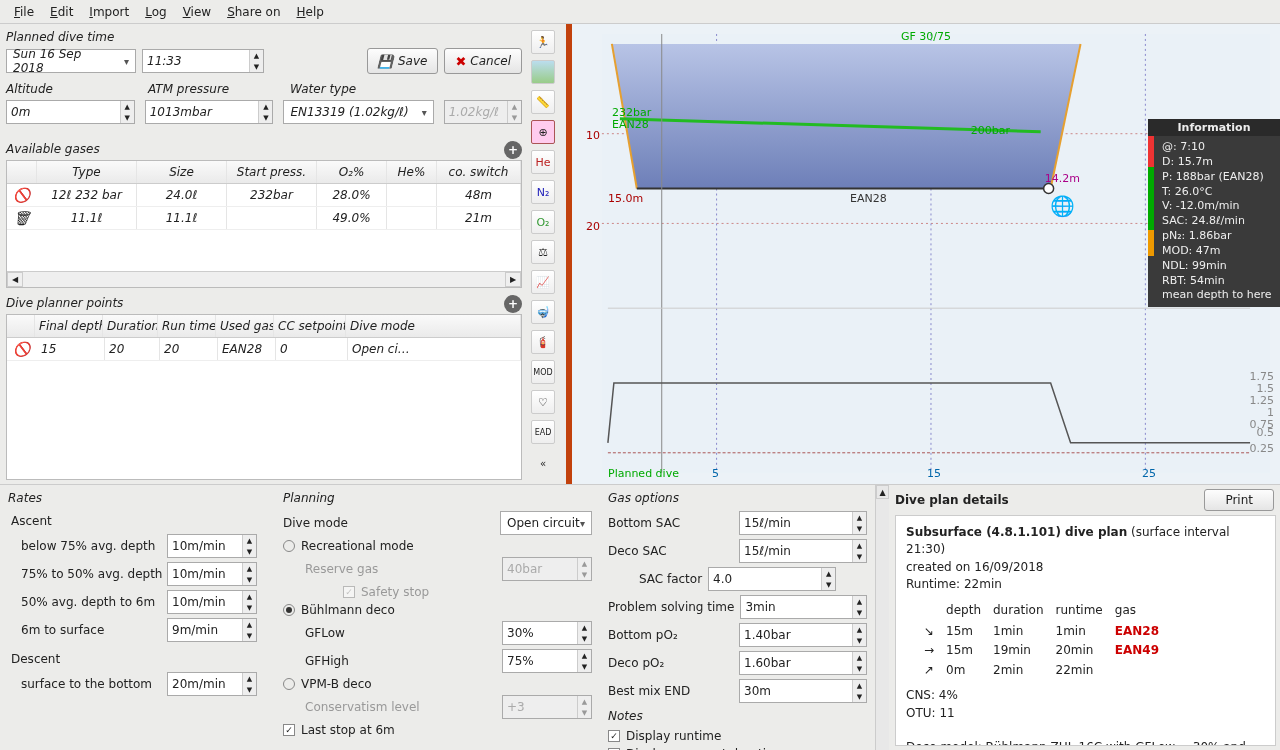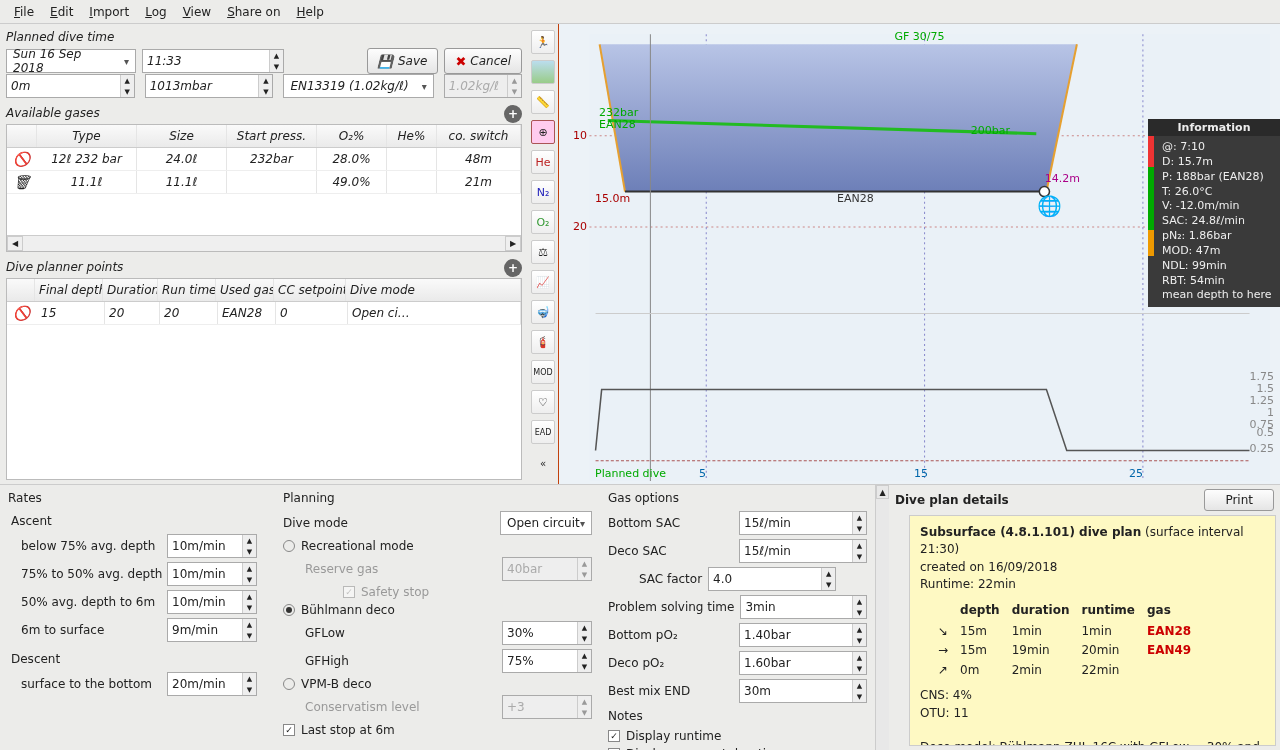--- a/index.html
+++ b/index.html
@@ -21,45 +21,45 @@
 .table .cell { padding:4px 4px; border-right:1px solid #e5e5e5; overflow:hidden; white-space:nowrap; text-align:center; }
 .table .thead .cell { font-weight:normal; }
 .trow { border-bottom: 1px solid #eee; }
 .icon-cell { width:30px; display:flex; align-items:center; justify-content:center; font-size:14px; }
 .scroll-stub { height:16px; background:#efefef; border-top:1px solid #ccc; display:flex; }
 .scroll-stub .arrow { width:16px; border:1px solid #ccc; font-size:8px; display:flex; align-items:center; justify-content:center; }
 .add-btn { width:18px; height:18px; border-radius:50%; background:#666; color:#fff; display:flex; align-items:center; justify-content:center; font-weight:bold; cursor:pointer; font-size:12px; }
 .toolbar-strip { width: 30px; display:flex; flex-direction:column; align-items:center; gap:6px; padding-top:6px; }
 .tool-btn { width:24px; height:24px; border:1px solid #ccc; background:linear-gradient(#fff,#eee); display:flex; align-items:center; justify-content:center; font-size:11px; cursor:pointer; border-radius:2px; }
 .tool-btn.active { border-color:#a55; background:#fce;}
-.graph-panel { flex:1; background:#ecf2f7; position:relative; border-left:1px solid #c2410c; }
+.graph-panel { flex:1; background:#ecf2f7; position:relative; border-left:6px solid #c2410c;margin-left:8px; }
 .profile-svg { position:absolute; inset:0; }
 .info-tooltip { position:absolute; right:0; top:95px; width:132px; background:#3a3a3a; color:#eee; font-size:11px; border-radius:0; }
 .info-tooltip .hdr { background:#2a2a2a; text-align:center; font-weight:bold; padding:2px; }
 .info-tooltip .body { padding:4px 6px; line-height:1.35; position:relative; }
 .info-strip { position:absolute; left:0; top:0; bottom:0; width:6px; }
 .bottom { display:flex; height:266px; border-top:1px solid #ccc; }
 .bottom .col { padding:6px 8px; }
-.bottom .col h4 { font-weight:normal; margin-bottom:4px; }
+.bottom .col h4 { font-weight:normal; margin-bottom:4px;font-style:italic; }
 .bottom label { display:flex; align-items:center; gap:6px; padding:2px 0; white-space:nowrap; }
 .spin-field { display:flex; align-items:center; border:1px solid #aaa; background:#fff; height:24px; width:90px; position:relative; padding:0 16px 0 4px; }
 .spin-field.wide { width:128px; }
 .spin-field .sbtn { position:absolute; right:0; top:0; bottom:0; width:14px; display:flex; flex-direction:column; }
 .spin-field .sbtn span { flex:1; font-size:7px; display:flex; align-items:center; justify-content:center; border-left:1px solid #ccc; background:#eee; cursor:pointer; }
 .radio { width:12px; height:12px; border:1px solid #888; border-radius:50%; display:inline-flex; align-items:center; justify-content:center; }
 .radio.checked::after { content:""; width:6px; height:6px; background:#333; border-radius:50%; }
 .checkbox { width:12px; height:12px; border:1px solid #888; background:#fff; display:inline-flex; align-items:center; justify-content:center; font-size:9px; }
 .checkbox.checked::after { content:"✓"; }
 .disabled { color:#999; }
 .details-panel { flex:1; display:flex; flex-direction:column; }
 .details-hdr { display:flex; justify-content:space-between; align-items:center; padding:4px 6px; }
 .details-hdr h4 { font-weight:bold; }
-.details-body { background:#fef9c3; border:1px solid #ccc; padding:8px 10px; margin:0 4px 4px 20px; flex:1; font-size:12px; line-height:1.45; overflow:hidden; }
+.details-body { background:#ffffff; border:1px solid #ccc; padding:8px 10px; margin:0 4px 4px 6px; flex:1; font-size:12px; line-height:1.45; overflow:hidden; }
 .plan-table { margin:6px 0 6px 16px; }
-.plan-table th { font-weight:bold; text-align:left; padding:0 10px 2px 0; }
+.plan-table th { font-weight:normal; text-align:left; padding:0 10px 2px 0; }
 .plan-table td { padding:0 10px 0 0; }
 .gas-red { color:#c00; font-weight:bold; }
 .vscroll { width:14px; background:#e8e8e8; border-left:1px solid #ccc; position:relative; }
 .vscroll .arrow { height:14px; font-size:8px; display:flex; align-items:center; justify-content:center; border:1px solid #ccc; }
 small.axis { position:absolute; font-size:11px; color:#a00; }
 small.axis.blue { color:#06a; }
 small.axis.green { color:#0a0; }
 small.axis.gray { color:#888; }
 </style>
 </head>
@@ -76,38 +76,49 @@
 </div>
 
 <div class="main">
 
   <div class="left-panel">
     <div class="section-label">Planned dive time</div>
     <div class="row" style="gap:6px;">
       <div class="dropdown" style="width:130px">
           <span>Sun 16 Sep 2018</span>
         </div>
-      <div class="spin-field" style="width:142px">
+      <div class="spin-field" style="width:122px">
           <span>11:33</span>
           <div class="sbtn">
             <span>▲</span>
             <span>▼</span>
           </div>
         </div>
       <div style="flex:1"></div>
       <div class="button">
           <span class="icon">💾</span>
           <span>Save</span>
         </div>
       <div class="button">
           <span class="icon" style="color:#c00">✖</span>
           <span>Cancel</span>
         </div>
     </div>
 
+    <div class="row" style="margin-top:6px; gap:10px;">
+      <div style="width:132px">
+          <div class="section-label">Altitude</div>
+        </div>
+      <div style="width:132px">
+          <div class="section-label">ATM pressure</div>
+        </div>
+      <div style="flex:1">
+          <div class="section-label">Water type</div>
+        </div>
+    </div>
     <div class="row" style="gap:10px;">
       <div class="spin-field" style="width:132px">
           <span>0m</span>
           <div class="sbtn">
             <span>▲</span>
             <span>▼</span>
           </div>
         </div>
       <div class="spin-field" style="width:132px">
           <span>1013mbar</span>
@@ -121,21 +132,21 @@
         </div>
       <div class="spin-field disabled" style="width:80px;background:#eee">
           <span style="color:#aaa">1.02kg/ℓ</span>
           <div class="sbtn">
             <span>▲</span>
             <span>▼</span>
           </div>
         </div>
     </div>
 
-    <div class="row" style="margin-top:6px; justify-content:space-between;">
+    <div class="row" style="margin-top:16px; justify-content:space-between;">
       <div class="section-label">Available gases</div>
       <div class="add-btn">+</div>
     </div>
     <div class="table" style="height:128px; position:relative;">
       <div class="thead">
         <div class="cell" style="width:30px"></div>
         <div class="cell" style="width:100px">Type</div>
         <div class="cell" style="width:90px">Size</div>
         <div class="cell" style="width:90px">Start press.</div>
         <div class="cell" style="width:70px">O₂%</div>

